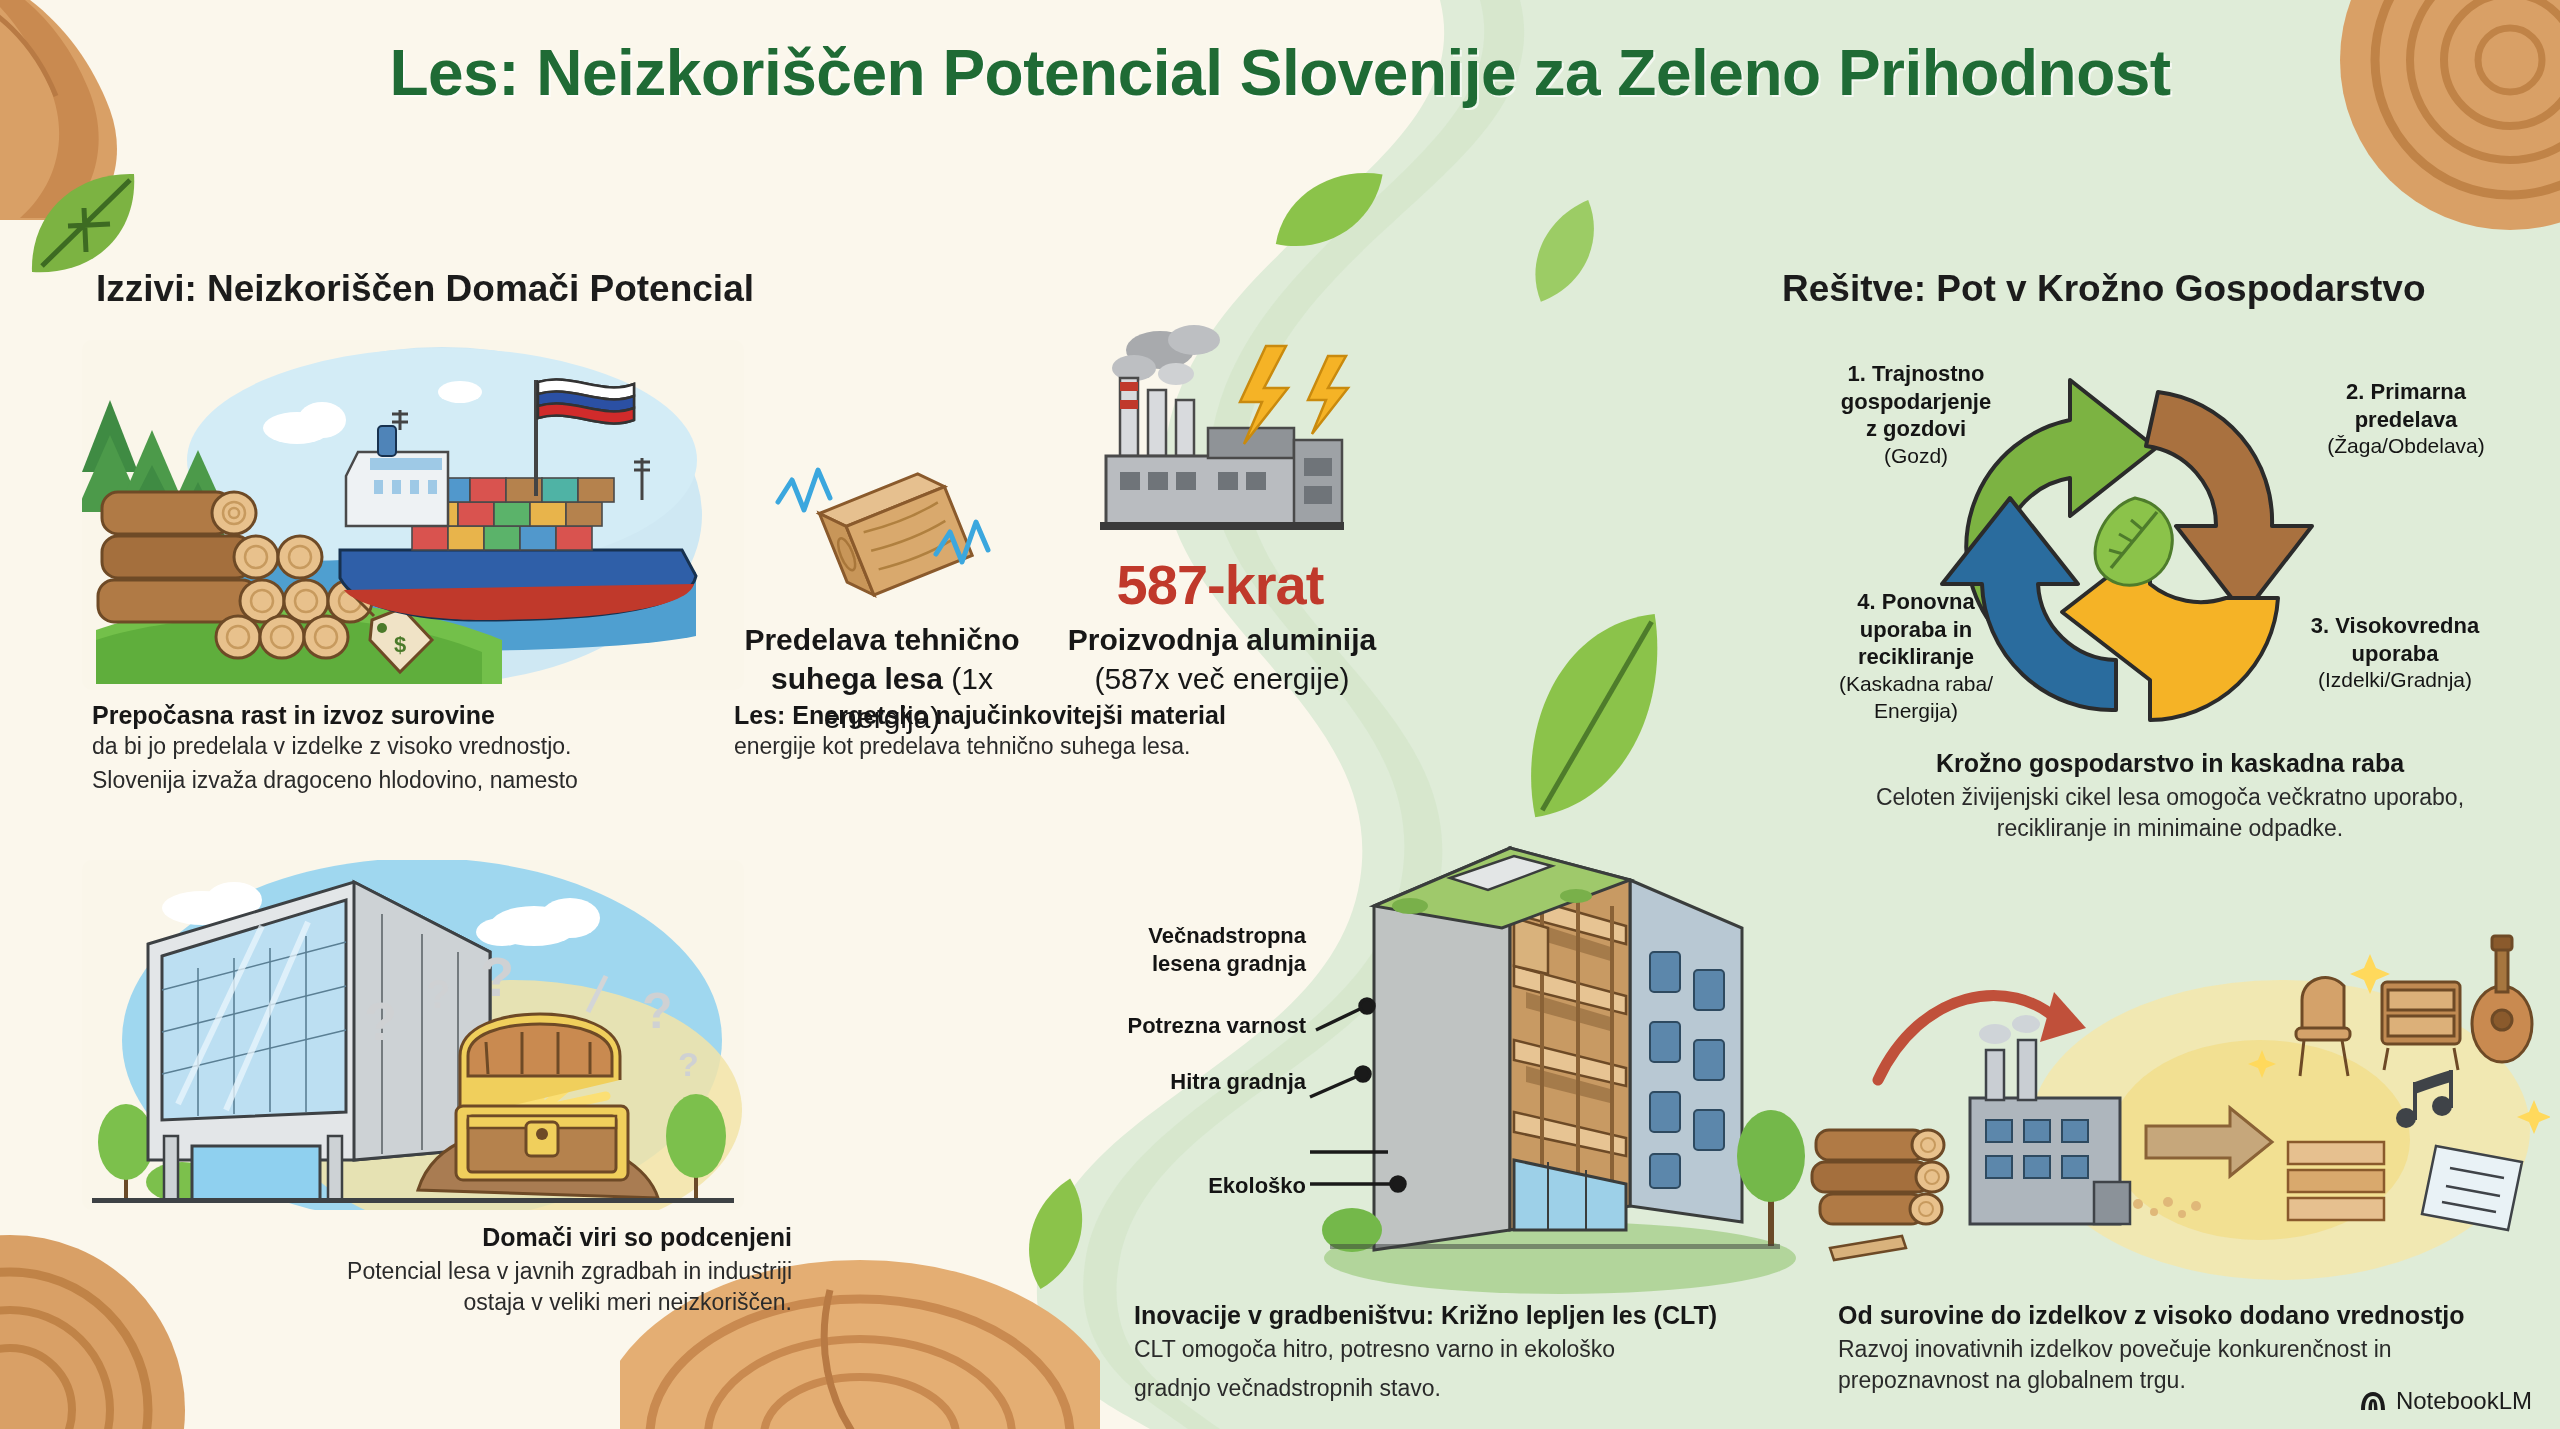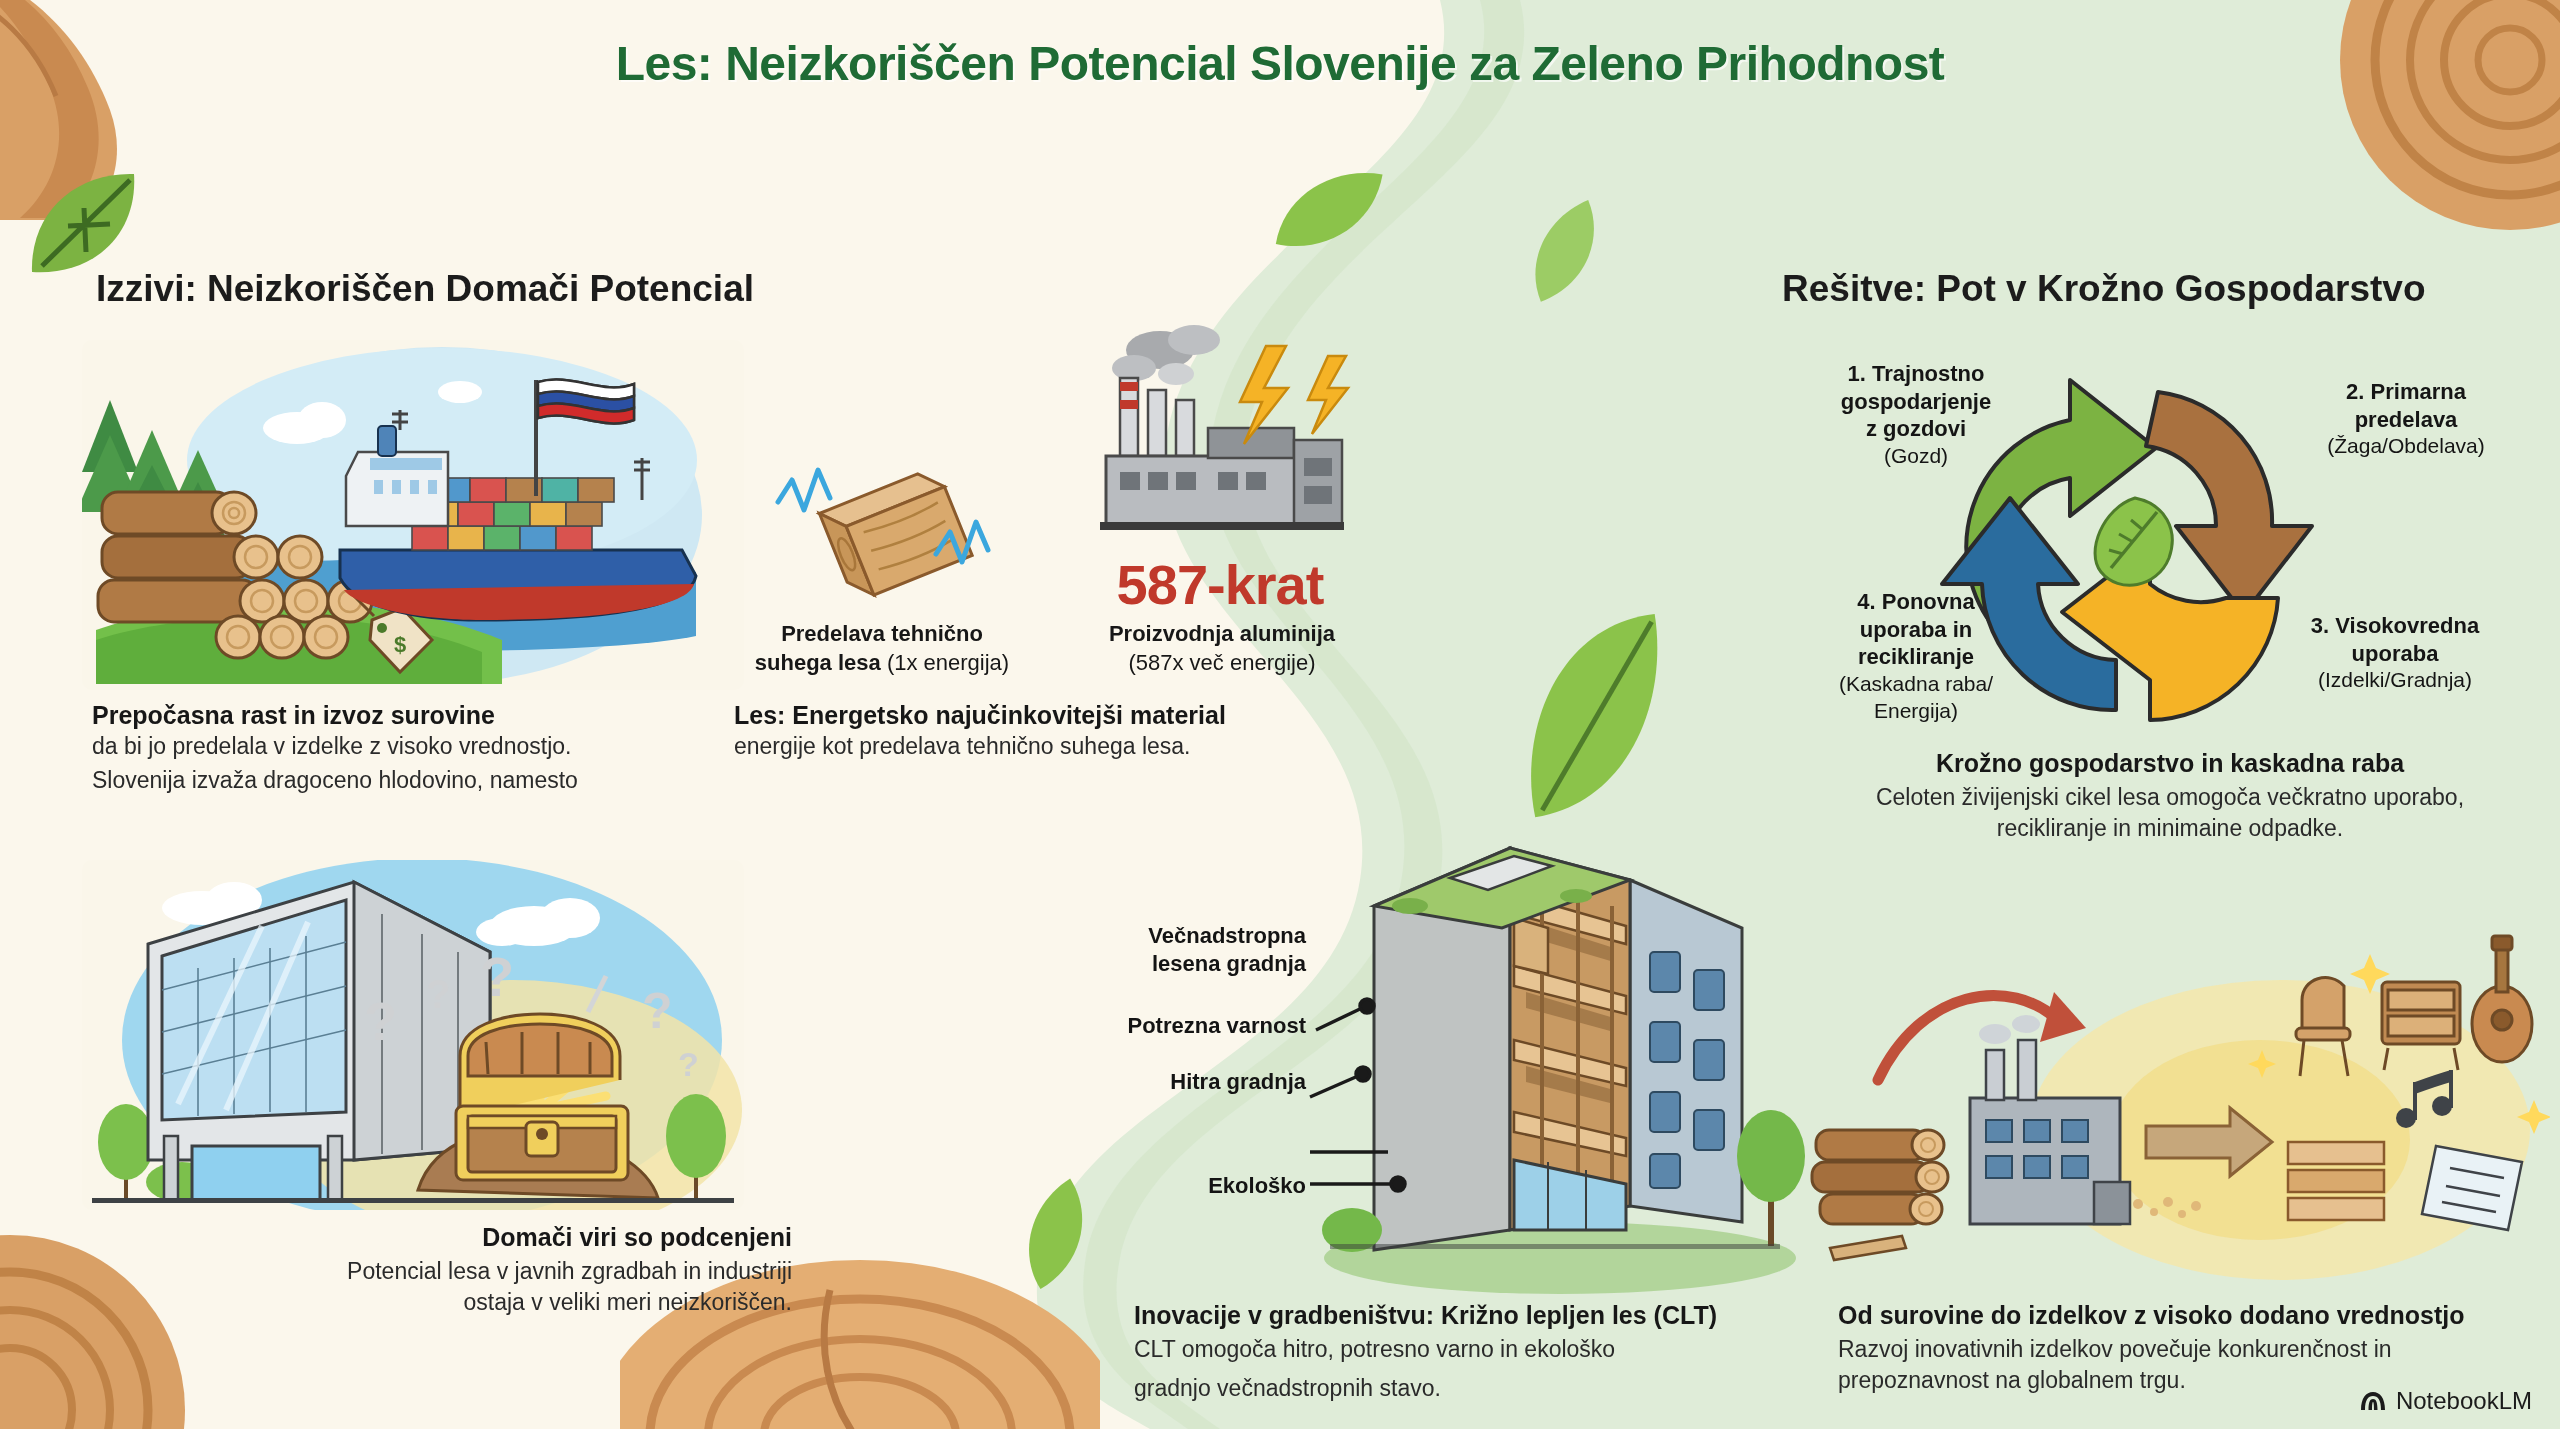--- a/index.html
+++ b/index.html
@@ -16,21 +16,21 @@
     position:absolute;right:0;top:0;width:1640px;height:1429px;
   }
   .bg-green-wave svg{display:block;width:100%;height:100%;}
 
   
   .log-deco{position:absolute;}
 
   
   .title{
     position:absolute;left:0;right:0;top:36px;text-align:center;
-    font-size:48px;font-weight:bold;letter-spacing:-.5px;
+    font-size:64px;font-weight:bold;letter-spacing:-.5px;
     color:#1f6b35;
     text-shadow:2px 2px 0 rgba(255,255,255,.65);
   }
 
   
   .sec-head{
     position:absolute;font-size:37px;font-weight:bold;color:#1c1c1c;
   }
   .sec-head.left{left:96px;top:268px;}
   .sec-head.right{left:1782px;top:268px;}
@@ -39,21 +39,21 @@
   .cap{position:absolute;}
   .cap .t{font-size:25px;font-weight:bold;color:#171717;line-height:1.25;}
   .cap .d{font-size:23px;color:#2a2a2a;line-height:1.34;margin-top:3px;}
   .cap.center{text-align:center;}
 
   
   .ill{position:absolute;border-radius:10px;overflow:hidden;}
   .ill svg{display:block;width:100%;height:100%;}
 
   
-  .midlabel{position:absolute;text-align:center;font-size:22px;font-weight:bold;color:#171717;line-height:1.3;}
+  .midlabel{position:absolute;text-align:center;font-size:30px;font-weight:bold;color:#171717;line-height:1.3;}
   .midlabel .thin{font-weight:normal;}
   .bignum{position:absolute;text-align:center;font-size:56px;font-weight:bold;color:#c0392b;letter-spacing:-1px;}
 
   
   .cyc{position:absolute;text-align:center;font-size:22px;font-weight:bold;color:#151515;line-height:1.26;}
   .cyc .sub{font-weight:normal;font-size:21px;}
 
   
   .callout{position:absolute;text-align:right;font-size:22px;font-weight:bold;color:#141414;line-height:1.25;}
 

